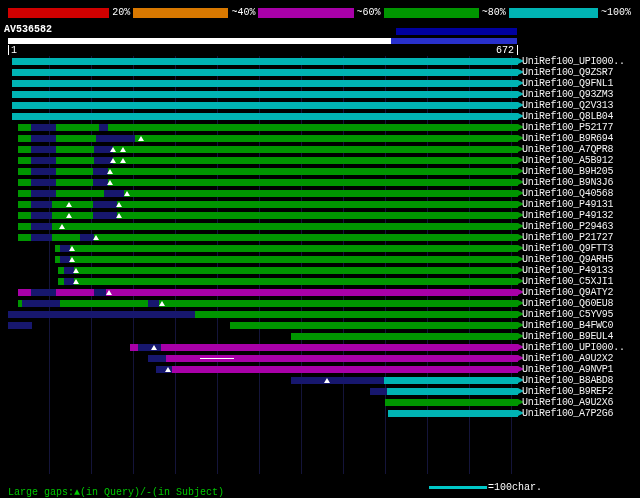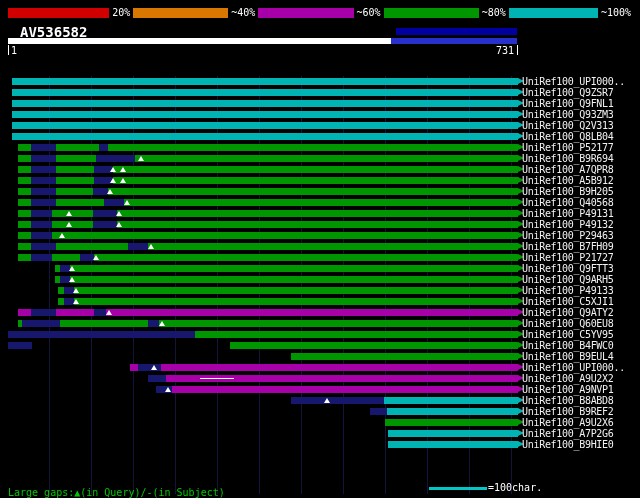--- a/index.html
+++ b/index.html
@@ -1,42 +1,42 @@
 <!DOCTYPE html>
 <html><head>
 <meta charset="utf-8">
 <style>
   html,body { margin:0; padding:0; background:#000; }
   body { width:640px; height:498px; overflow:hidden;
          font-family:"DejaVu Sans Mono","Liberation Mono",monospace; }
-  #screen { position:relative; width:640px; height:393px; background:#000; }
+  #screen { position:relative; width:640px; height:393px; background:#000;font-family:Liberation Mono, monospace; }
 
   
   #legend { position:absolute; left:8px; top:6px; width:626px; height:13px; display:flex; }
   .lseg { flex:1; display:flex; align-items:center; min-width:0; }
   .lbar { flex:1; height:10px; }
   .llabel { color:#fff; font-size:10px; line-height:12px; padding:0 3px; white-space:nowrap; }
 
   
-  #query-name { position:absolute; left:20px; top:24px; color:#fff; font-size:14px;
+  #query-name { position:absolute; left:4px; top:24px; color:#fff; font-size:10px;
                 font-weight:bold; letter-spacing:0; }
   .qmask { position:absolute; top:28px; height:7px; }
   #querybar { position:absolute; left:8px; top:38px; width:510px; height:6px; }
   .qseg { position:absolute; top:0; height:6px; }
 
   
   #ruler { position:absolute; left:8px; top:45px; width:510px; height:11px;
            color:#fff; font-size:10px; }
   .tick { position:absolute; top:0; width:1px; height:10px; background:#fff; }
   .tick.left { left:0; } .tick.right { left:509px; }
   .rstart { position:absolute; left:3px; top:0; }
   .rend { position:absolute; right:4px; top:0; }
 
   
-  #rows { position:absolute; left:0; top:76px; width:640px; height:418px;
+  #rows { position:absolute; left:0; top:56px; width:640px; height:418px;
           background-image:repeating-linear-gradient(to right,
              transparent 0px, transparent 41px, #14143a 41px, #14143a 42px);
           background-size:511px 418px; background-repeat:no-repeat;
           background-position:8px 0; }
   .row { position:relative; height:11px; }
   .track { position:absolute; left:8px; top:2px; width:510px; height:7px; }
   .seg { position:absolute; top:0; height:7px; }
   .arrow { position:absolute; top:0; width:0; height:0;
            border-top:3.5px solid transparent; border-bottom:3.5px solid transparent;
            border-left:6px solid #0bb; }
@@ -84,21 +84,21 @@
 
   <div id="query-name">AV536582</div>
   <div id="querybar">
       <div class="qseg" style="left: 0px; width: 382.5px; background: rgb(255, 255, 255);"></div>
       <div class="qseg" style="left: 382.5px; width: 126.238px; background: rgb(40, 48, 204);"></div>
     </div>
 
   <div id="ruler">
     <div class="tick left"></div>
     <span class="rstart">1</span>
-    <span class="rend">731</span>
+    <span class="rend">672</span>
     <div class="tick right"></div>
   </div>
 
   <div id="rows">
       <div class="row">
         <div class="track">
           <div class="seg" style="left: 3.78713px; width: 506.213px; background: rgb(0, 180, 180);"></div>
           <div class="arrow" style="left: 510px; border-left-color: rgb(0, 180, 180);"></div>
         </div>
         <div class="rlabel">UniRef100_UPI000..</div>
@@ -186,20 +186,30 @@
           <div class="seg" style="left: 84.5792px; width: 15.1485px; background: rgb(23, 23, 110);"></div>
           <div class="arrow" style="left: 510px; border-left-color: rgb(0, 150, 0);"></div>
           <div class="tri" style="left: 99.2525px;"></div>
         </div>
         <div class="rlabel">UniRef100_B9H205</div>
       </div>
       <div class="row">
         <div class="track">
           <div class="seg" style="left: 10.099px; width: 499.901px; background: rgb(0, 150, 0);"></div>
           <div class="seg" style="left: 22.7228px; width: 25.2475px; background: rgb(23, 23, 110);"></div>
+          <div class="seg" style="left: 84.5792px; width: 15.1485px; background: rgb(23, 23, 110);"></div>
+          <div class="arrow" style="left: 510px; border-left-color: rgb(0, 150, 0);"></div>
+          <div class="tri" style="left: 99.2525px;"></div>
+        </div>
+        <div class="rlabel">UniRef100_B9N3J6</div>
+      </div>
+      <div class="row">
+        <div class="track">
+          <div class="seg" style="left: 10.099px; width: 499.901px; background: rgb(0, 150, 0);"></div>
+          <div class="seg" style="left: 22.7228px; width: 25.2475px; background: rgb(23, 23, 110);"></div>
           <div class="seg" style="left: 95.9406px; width: 20.198px; background: rgb(23, 23, 110);"></div>
           <div class="arrow" style="left: 510px; border-left-color: rgb(0, 150, 0);"></div>
           <div class="tri" style="left: 115.663px;"></div>
         </div>
         <div class="rlabel">UniRef100_Q40568</div>
       </div>
       <div class="row">
         <div class="track">
           <div class="seg" style="left: 10.099px; width: 499.901px; background: rgb(0, 150, 0);"></div>
           <div class="seg" style="left: 22.7228px; width: 21.4604px; background: rgb(23, 23, 110);"></div>
@@ -222,30 +232,20 @@
         <div class="rlabel">UniRef100_P49132</div>
       </div>
       <div class="row">
         <div class="track">
           <div class="seg" style="left: 10.099px; width: 499.901px; background: rgb(0, 150, 0);"></div>
           <div class="seg" style="left: 22.7228px; width: 21.4604px; background: rgb(23, 23, 110);"></div>
           <div class="arrow" style="left: 510px; border-left-color: rgb(0, 150, 0);"></div>
           <div class="tri" style="left: 51.2822px;"></div>
         </div>
         <div class="rlabel">UniRef100_P29463</div>
-      </div>
-      <div class="row">
-        <div class="track">
-          <div class="seg" style="left: 10.099px; width: 499.901px; background: rgb(0, 150, 0);"></div>
-          <div class="seg" style="left: 22.7228px; width: 25.2475px; background: rgb(23, 23, 110);"></div>
-          <div class="seg" style="left: 119.926px; width: 20.198px; background: rgb(23, 23, 110);"></div>
-          <div class="arrow" style="left: 510px; border-left-color: rgb(0, 150, 0);"></div>
-          <div class="tri" style="left: 139.649px;"></div>
-        </div>
-        <div class="rlabel">UniRef100_B7FH09</div>
       </div>
       <div class="row">
         <div class="track">
           <div class="seg" style="left: 10.099px; width: 499.901px; background: rgb(0, 150, 0);"></div>
           <div class="seg" style="left: 22.7228px; width: 21.4604px; background: rgb(23, 23, 110);"></div>
           <div class="seg" style="left: 71.9554px; width: 13.8861px; background: rgb(23, 23, 110);"></div>
           <div class="arrow" style="left: 510px; border-left-color: rgb(0, 150, 0);"></div>
           <div class="tri" style="left: 85.3663px;"></div>
         </div>
         <div class="rlabel">UniRef100_P21727</div>
@@ -380,27 +380,20 @@
         </div>
         <div class="rlabel">UniRef100_A9U2X6</div>
       </div>
       <div class="row">
         <div class="track">
           <div class="seg" style="left: 379.975px; width: 130.025px; background: rgb(0, 180, 180);"></div>
           <div class="arrow" style="left: 510px; border-left-color: rgb(0, 180, 180);"></div>
         </div>
         <div class="rlabel">UniRef100_A7P2G6</div>
       </div>
-      <div class="row">
-        <div class="track">
-          <div class="seg" style="left: 379.975px; width: 130.025px; background: rgb(0, 180, 180);"></div>
-          <div class="arrow" style="left: 510px; border-left-color: rgb(0, 180, 180);"></div>
-        </div>
-        <div class="rlabel">UniRef100_B9HIE0</div>
-      </div>
     </div>
 
   <div id="footer">
     <span id="gaps-text">Large gaps:▲(in Query)/-(in Subject)</span>
     <span id="scale-wrap"><span id="scale-line"></span><span>=100char.</span></span>
   </div>
 
 <div class="qmask" style="left: 395.55px; width: 121.188px; background: rgb(0, 0, 160);"></div>
   </div>
 

